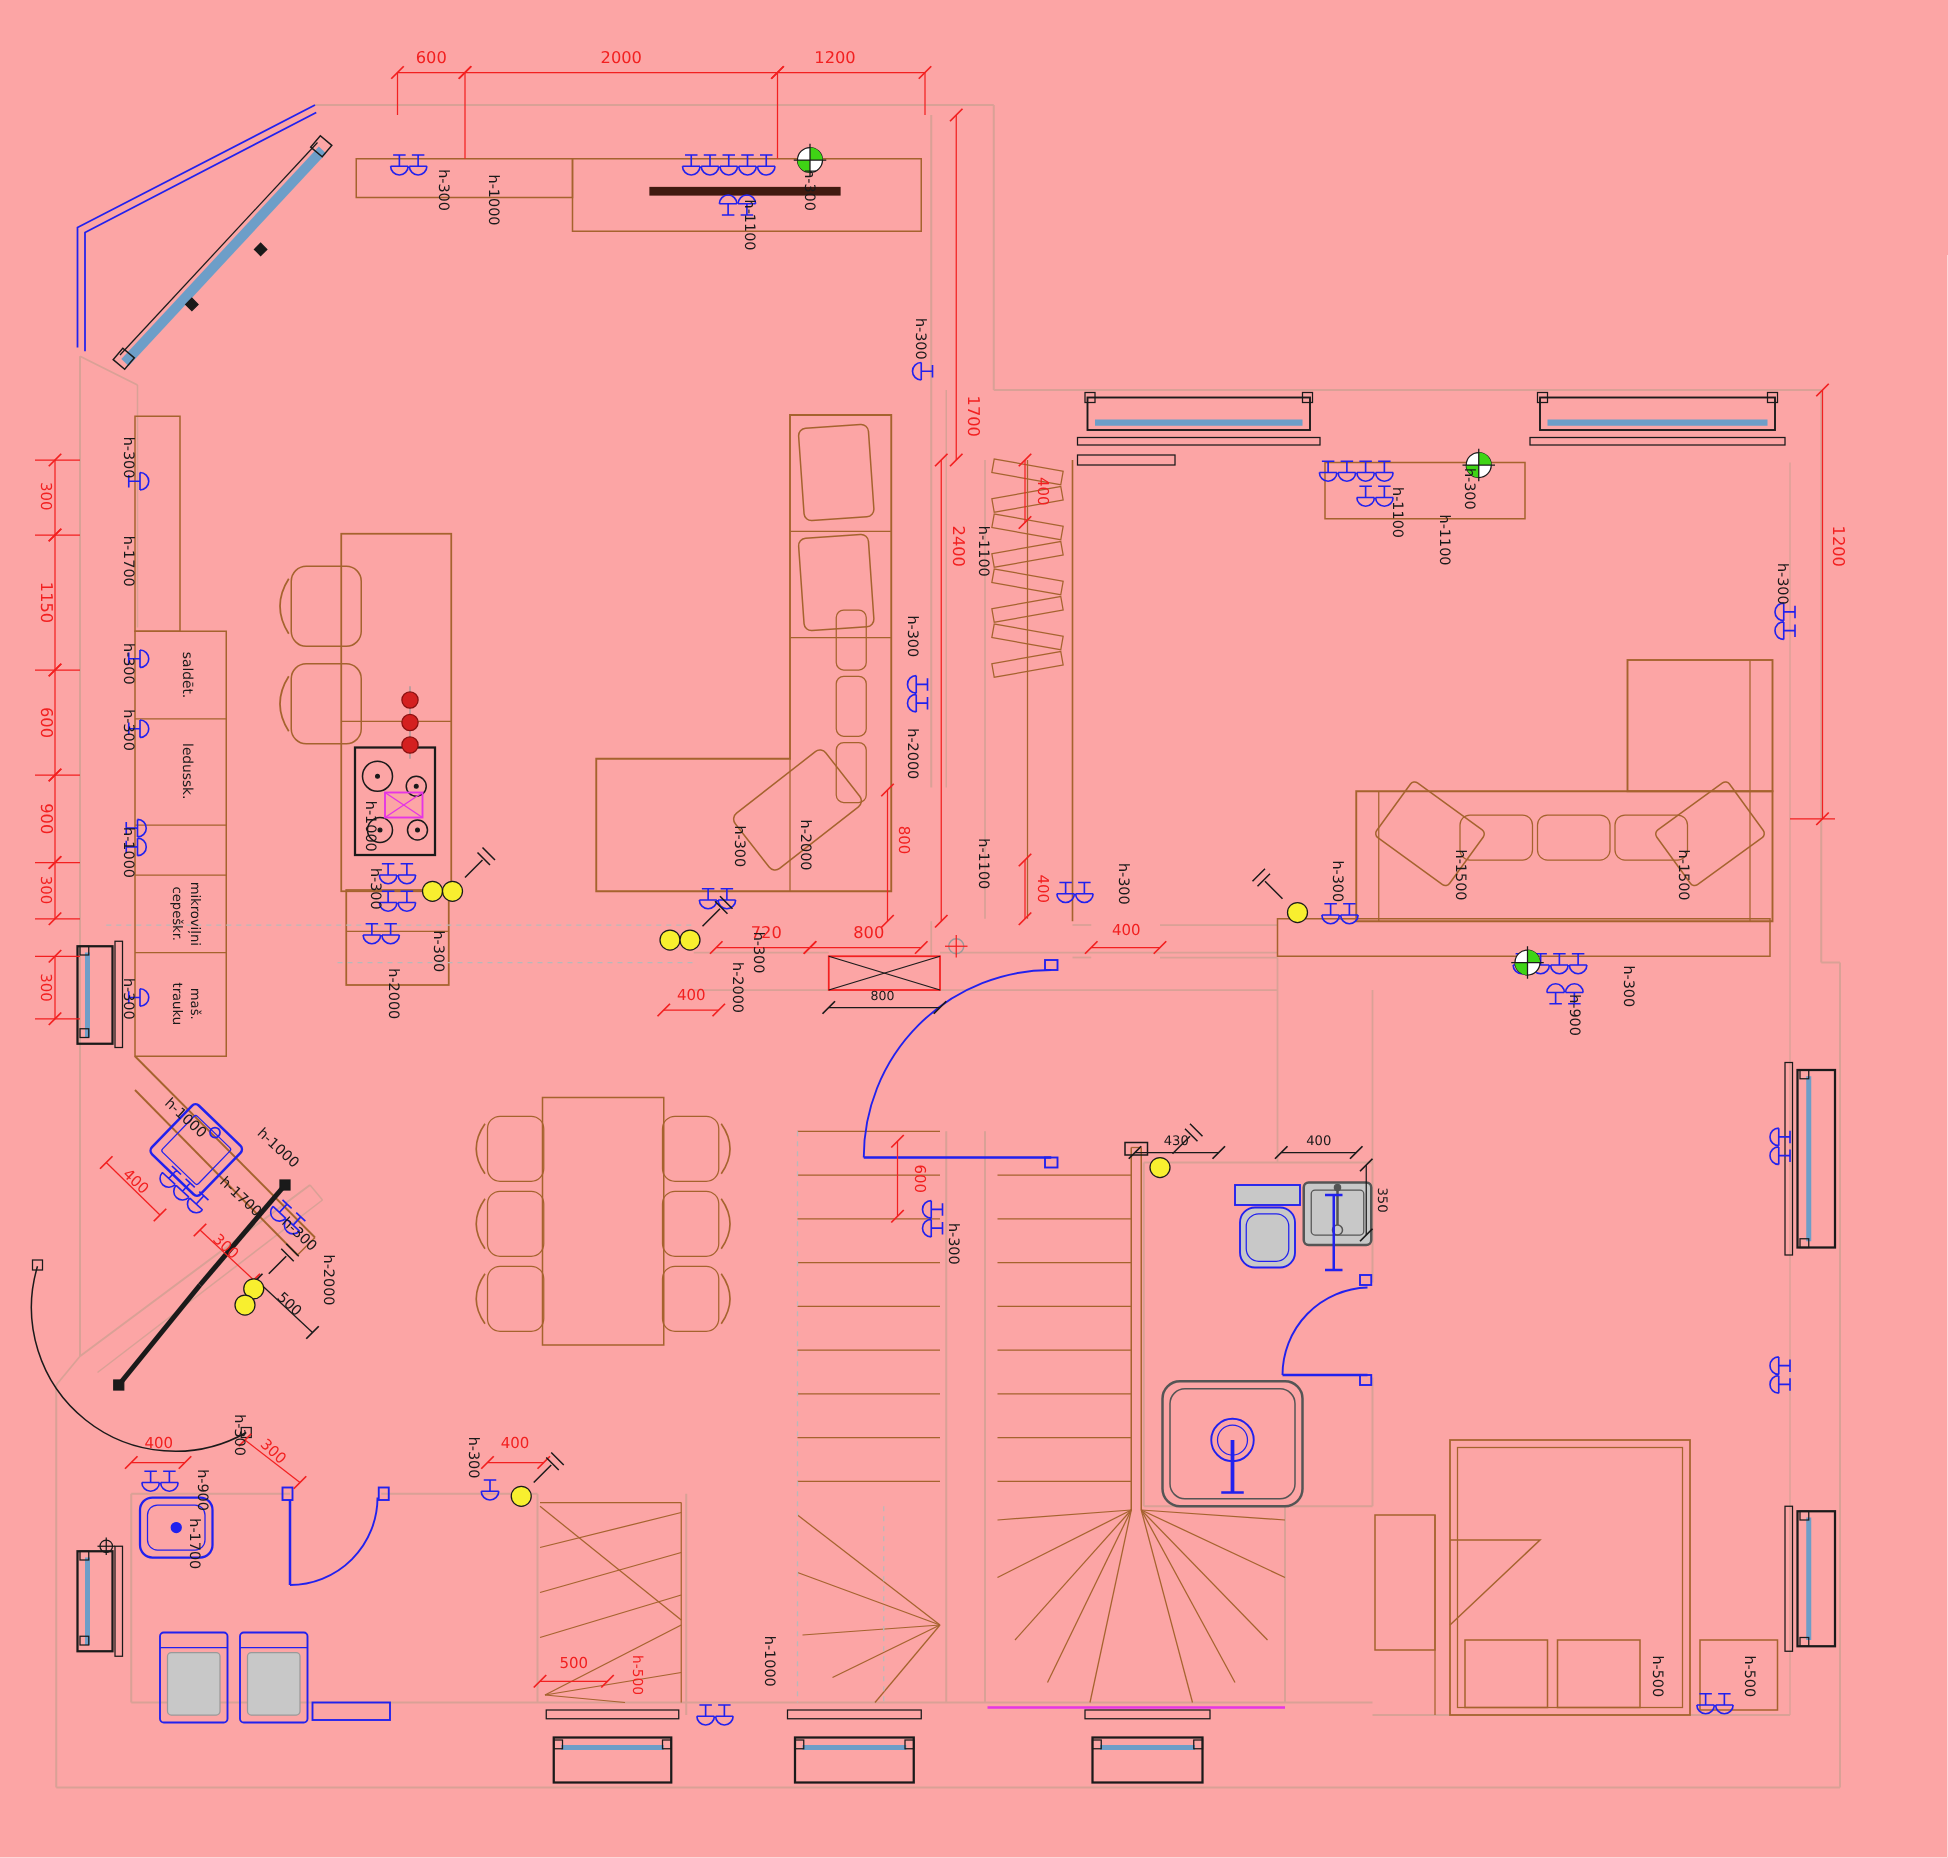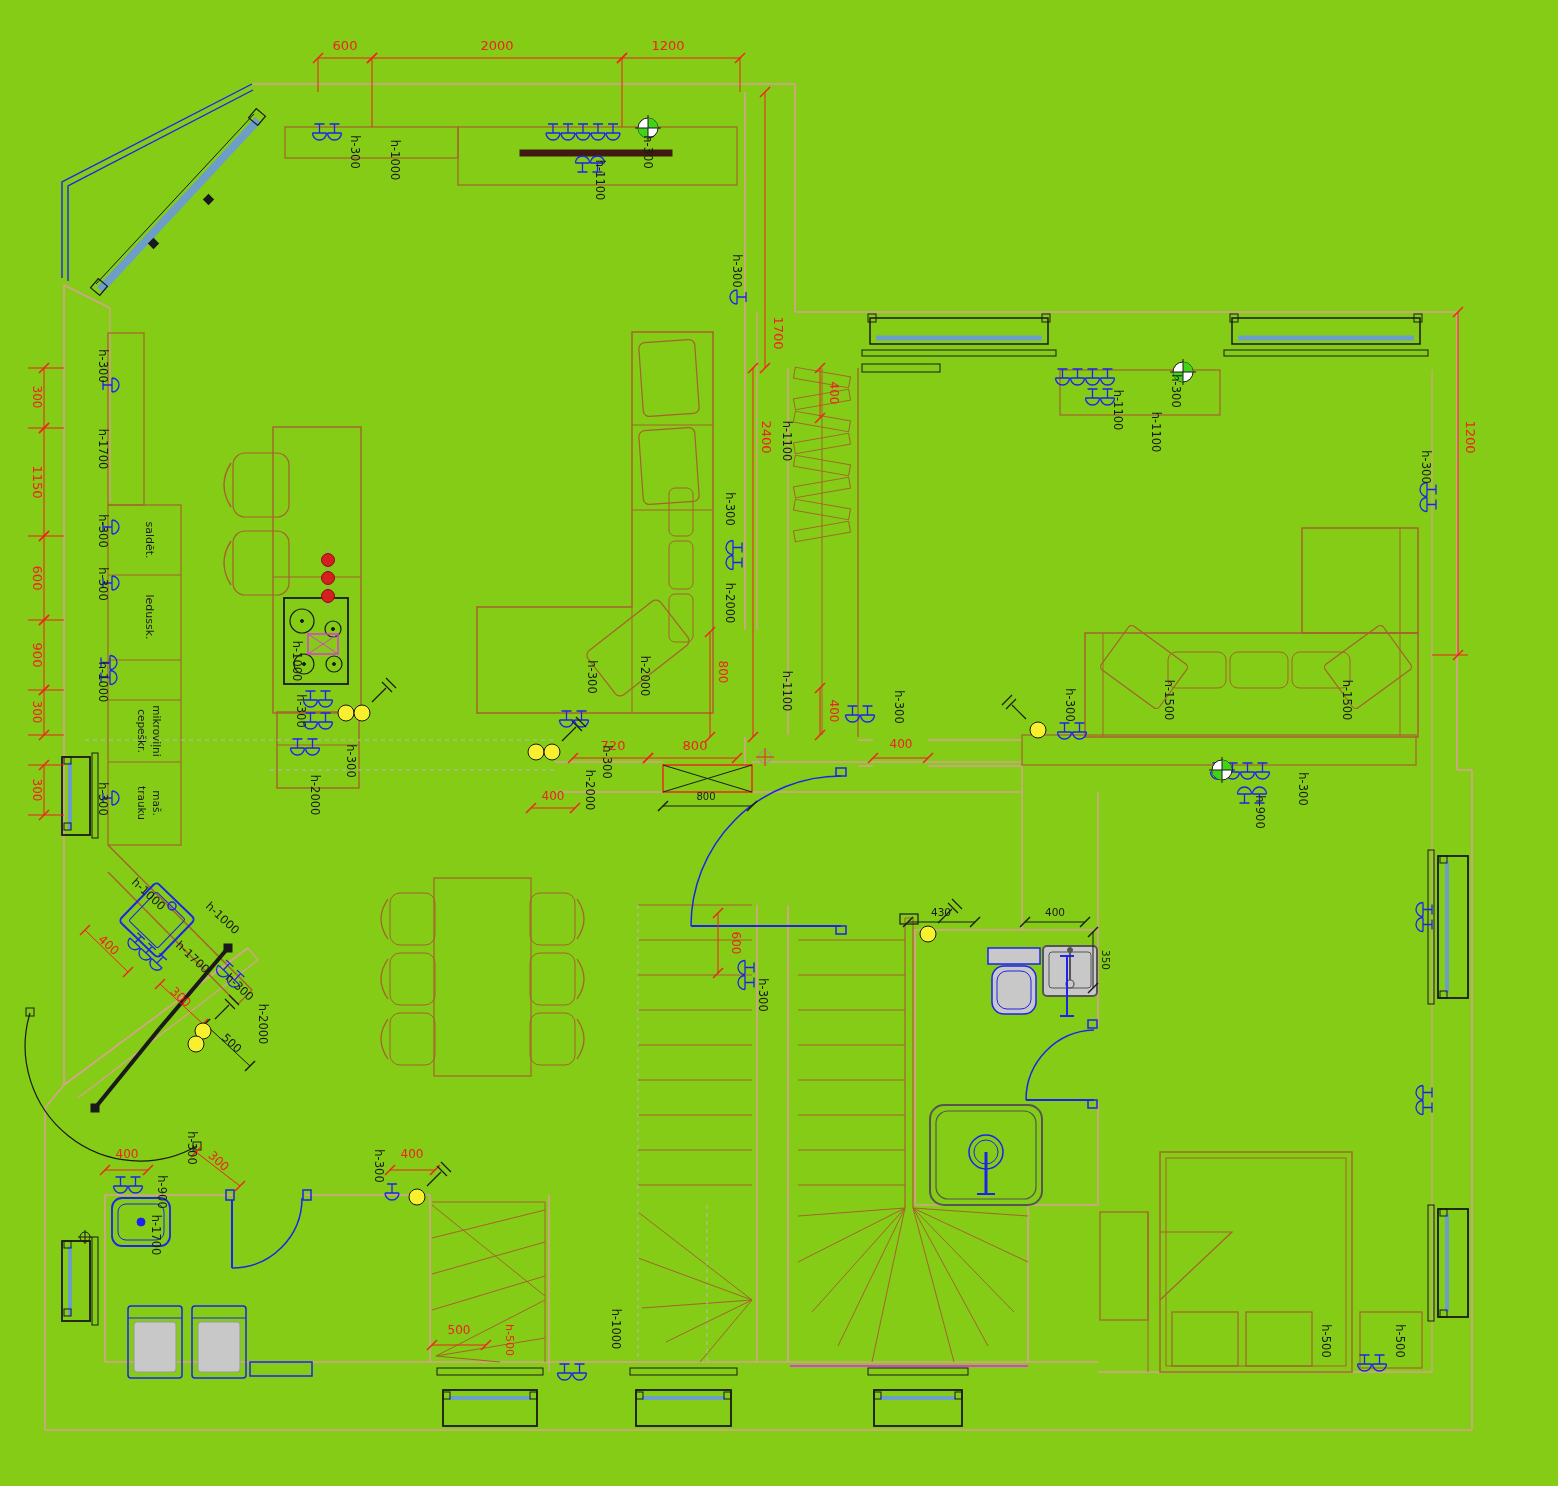--- a/index.html
+++ b/index.html
@@ -1,16 +1,16 @@
 <!DOCTYPE html>
 <html><head>
 <meta charset="utf-8">
 <style>
   html,body{margin:0;padding:0;background:#fff;}
-  .canvas{position:relative;width:1558px;height:1486px;background:#84cc16;overflow:hidden;
+  .canvas{position:relative;width:1558px;height:1486px;background:#fca5a5;overflow:hidden;
           font-family:"DejaVu Sans", sans-serif;}
   svg text{font-family:"DejaVu Sans", sans-serif;}
 </style>
 </head>
 <body>
 
 <div class="canvas">
   <svg id="plan" width="1558" height="1486" viewBox="0 0 1558 1486">
       <g>
         <line x1="252" y1="84" x2="795" y2="84" stroke="#d9a196" stroke-width="1.6" fill="none"></line>

